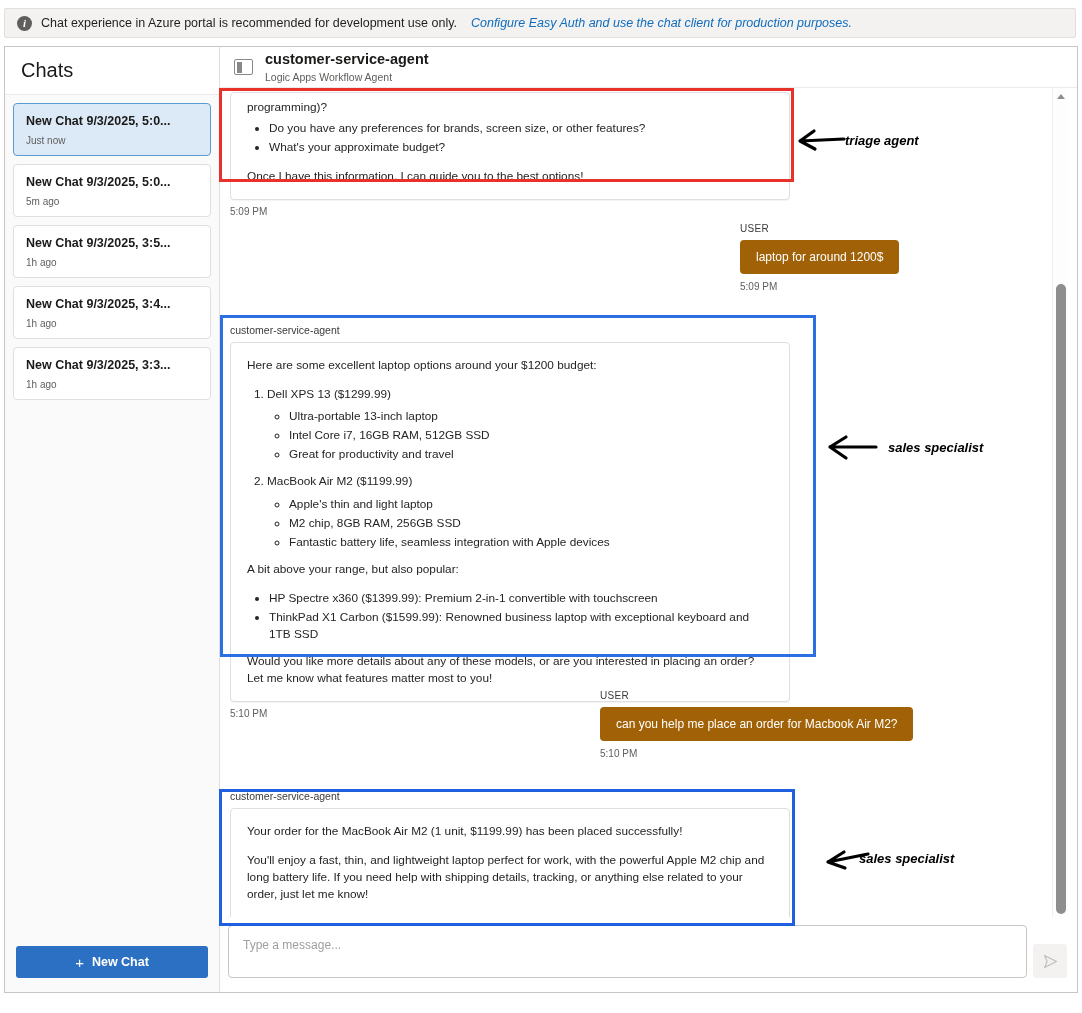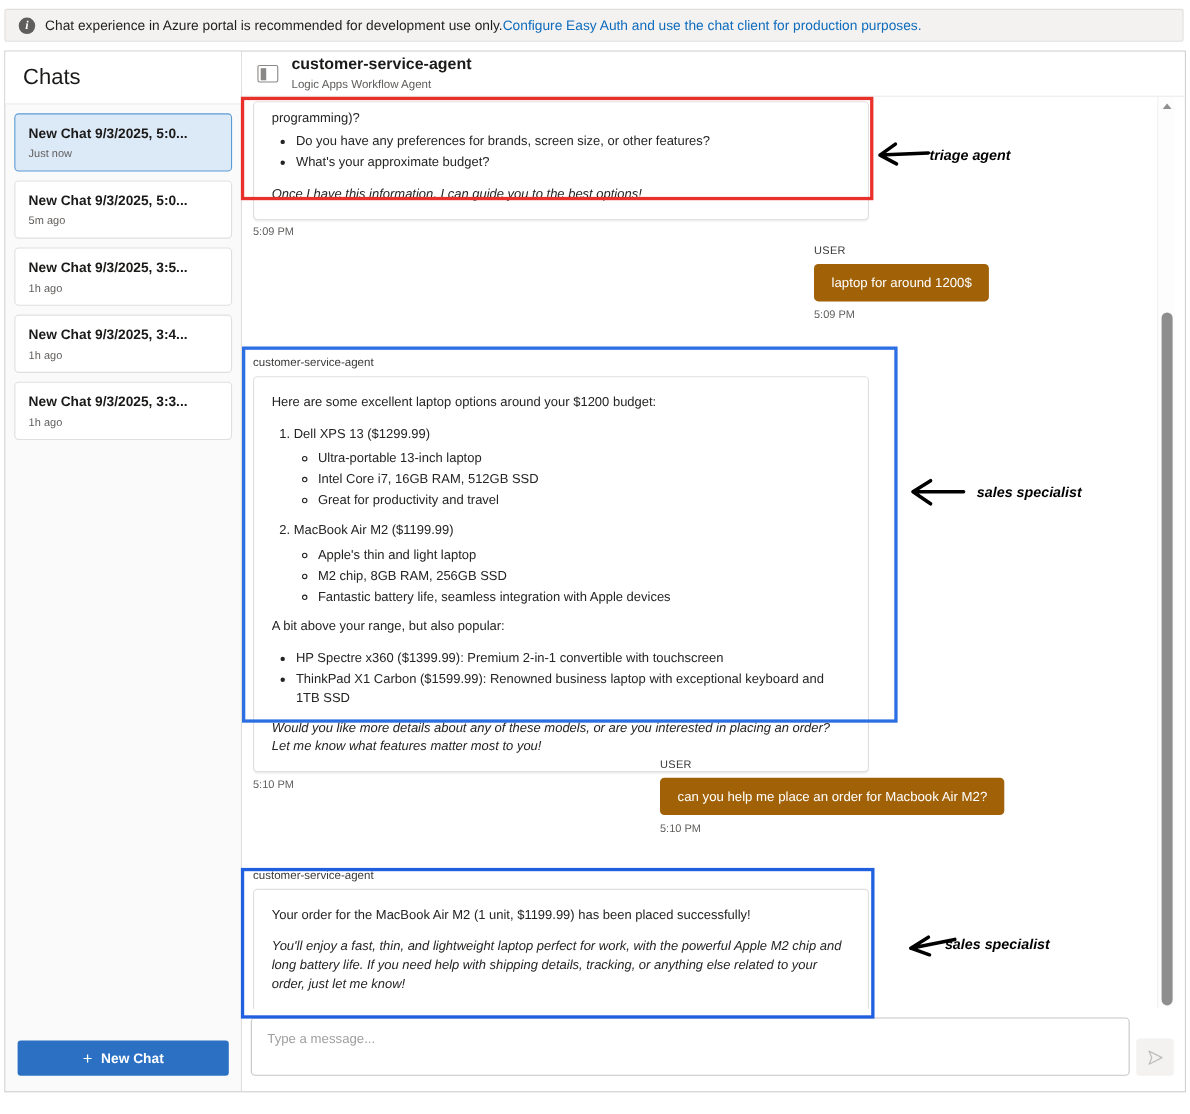--- a/index.html
+++ b/index.html
@@ -26,21 +26,21 @@
   }
   #banner .info-icon {
     width: 15px; height: 15px; border-radius: 50%;
     background: #605e5c; color: #fff;
     font-size: 11px; font-weight: bold; font-style: italic;
     display: flex; align-items: center; justify-content: center;
     margin-right: 9px; flex: 0 0 auto;
     font-family: "Liberation Serif", serif;
     line-height: 1;
   }
-  #banner .banner-link { color: #0f6cbd; margin-left: 0; cursor: pointer; }
+  #banner .banner-link { color: #0f6cbd; margin-left: 14px; cursor: pointer; font-style: italic; }
 
   
   #app {
     position: absolute;
     left: 4px; top: 46px;
     width: 1074px; height: 947px;
     border: 1px solid #c8c6c4;
     background: #fff;
     display: flex;
   }
@@ -144,21 +144,21 @@
   }
   .agent-bubble {
     background: #fff;
     border: 1px solid #e1dfdd;
     border-radius: 4px;
     padding: 14px 18px 14px 16px;
     font-size: 11.8px; color: #252423; line-height: 1.45;
     box-shadow: 0 1px 1px rgba(0,0,0,0.05);
   }
   .agent-bubble p { margin: 0 0 12px 0; }
-  .agent-bubble p:last-child { margin-bottom: 0; font-style: italic; }
+  .agent-bubble p:last-child { margin-bottom: 0; }
   .agent-bubble ol, .agent-bubble ul { margin: 0 0 10px 0; padding-left: 22px; }
   .agent-bubble ol { padding-left: 20px; }
   .agent-bubble li { margin-bottom: 2px; }
   .agent-bubble ul.inner { list-style-type: circle; margin: 5px 0 10px 0; padding-left: 22px; }
   .agent-bubble ul.disc { list-style-type: disc; }
   .timestamp { font-size: 10px; color: #605e5c; margin-top: 6px; }
 
   .user-row { display: flex; flex-direction: column; align-items: flex-end; }
   .user-label { font-size: 10px; color: #3b3a39; letter-spacing: 0.3px; margin-bottom: 6px; align-self: flex-start; }
   .user-bubble {

